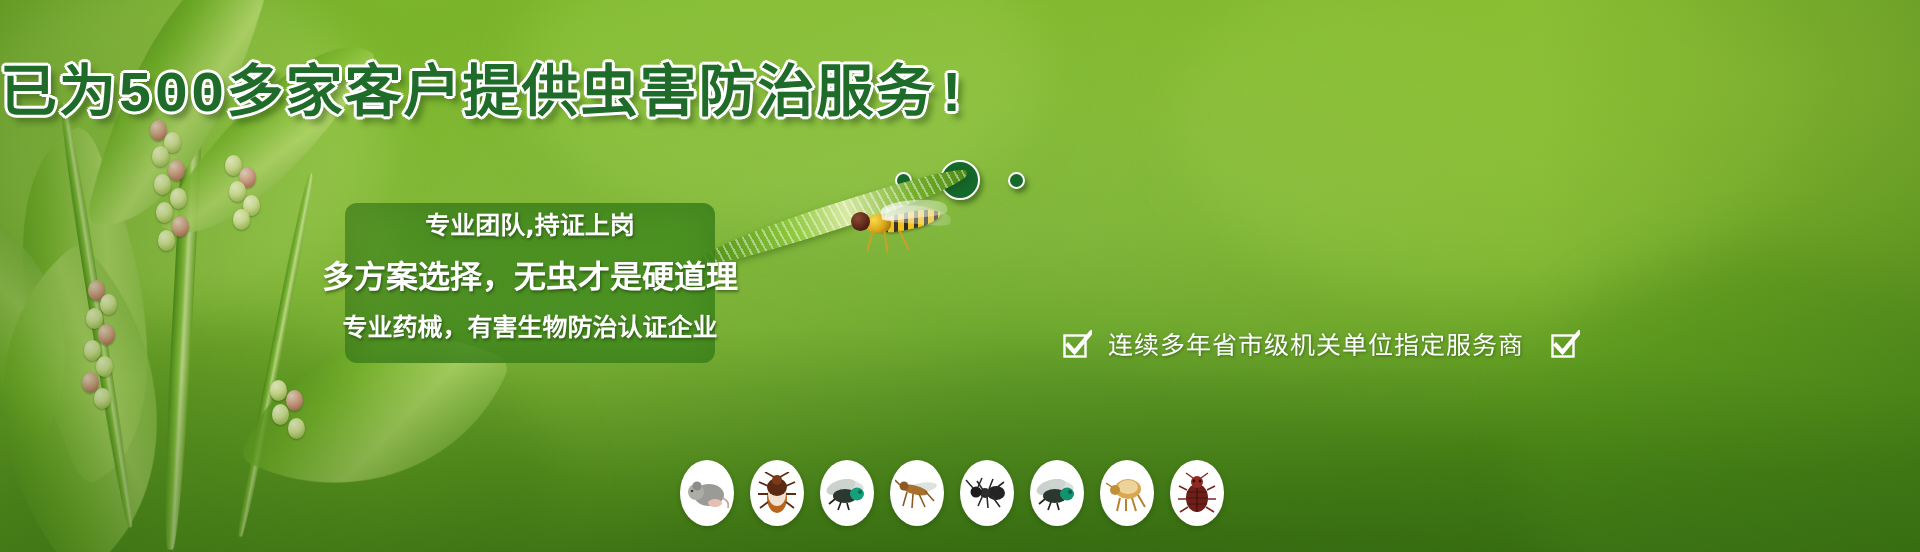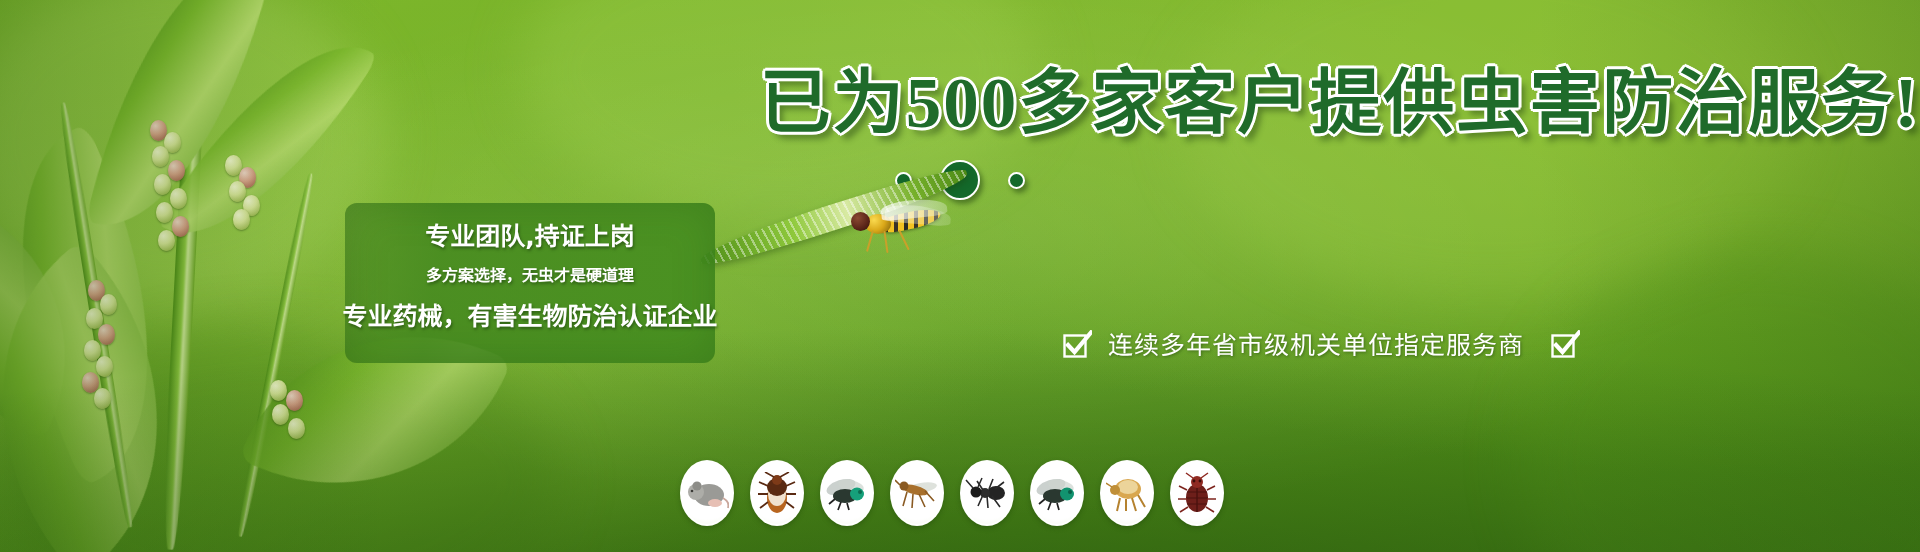--- a/index.html
+++ b/index.html
@@ -84,27 +84,27 @@
   }
   .bud.pink {
     background: radial-gradient(circle at 32% 28%, #f0d6c8 0%, #d8a089 45%, #b1705c 80%, #8a5040 100%);
   }
 
   
   .headline {
     position: absolute;
     left: 0; right: 0;
     top: 68px;
-    text-align: right;
-    font-size: 71px;
+    text-align: left;
+    font-size: 57px;
     line-height: 1;
     font-weight: bold;
     letter-spacing: 2px;
     color: #1f6b2a;
-    font-family: Liberation Serif, serif;
+    font-family: Liberation Mono, monospace;
     white-space: nowrap;
     text-shadow:
       -2px -2px 0 #ffffff,  2px -2px 0 #ffffff,
       -2px  2px 0 #ffffff,  2px  2px 0 #ffffff,
       -3px  0   0 #ffffff,  3px  0   0 #ffffff,
        0   -3px 0 #ffffff,  0    3px 0 #ffffff,
        6px  7px 6px rgba(20,50,10,0.45);
     background: linear-gradient(180deg, #2f8a38 0%, #12542a 42%, #2c8036 62%, #0f4a22 100%);
     -webkit-background-clip: text;
     background-clip: text;
@@ -152,21 +152,21 @@
     justify-content: center;
     align-items: center;
     gap: 10px;
     color: #ffffff;
     font-weight: bold;
     font-family: "DejaVu Sans", "Liberation Sans", sans-serif;
     text-shadow: 1px 2px 3px rgba(20,50,10,0.55);
     white-space: nowrap;
   }
   .panel-line.l1 { font-size: 25px; }
-  .panel-line.l2 { font-size: 16px; }
+  .panel-line.l2 { font-size: 32px; }
   .panel-line.l3 { font-size: 25px; }
 
   
   .blade {
     position: absolute;
     left: 700px; top: 245px;
     width: 280px; height: 26px;
     transform: rotate(-17deg);
     transform-origin: left center;
     border-radius: 60% 30% 60% 30%;

